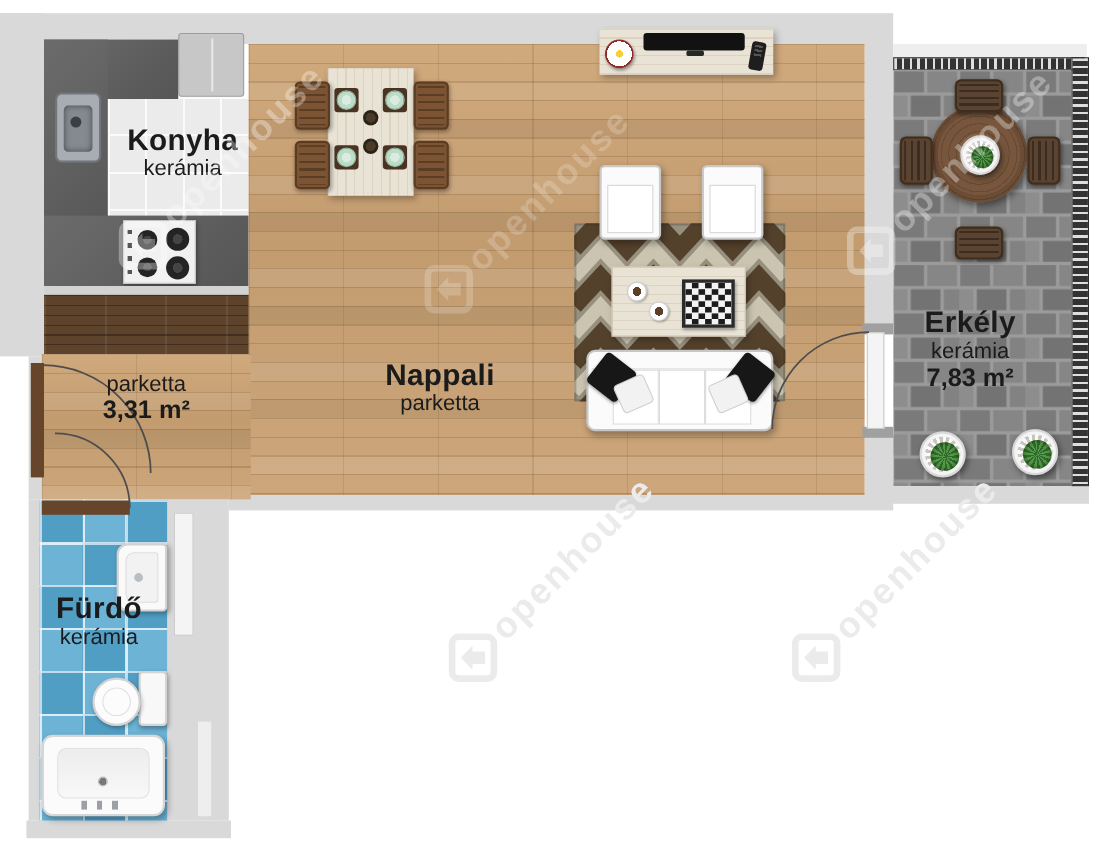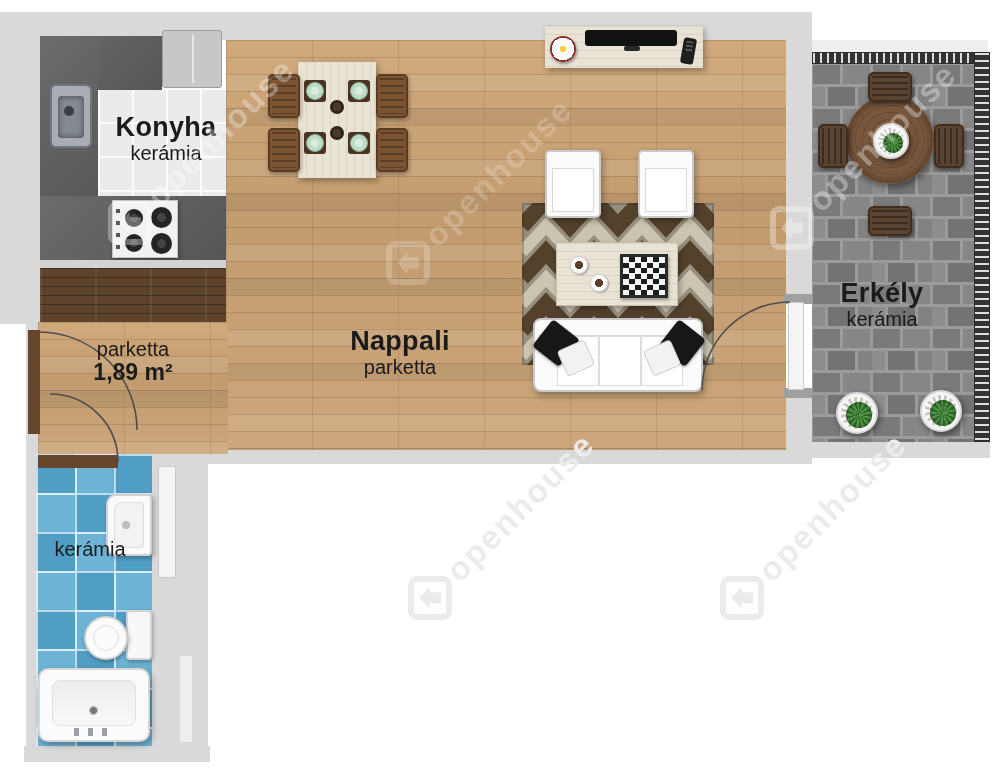--- a/index.html
+++ b/index.html
@@ -289,30 +289,32 @@
     <span class="rl-floor">kerámia</span>
   </div>
 
   <div class="room-label" style="left:330px;top:326px;width:140px;">
     <span class="rl-name">Nappali</span>
     <span class="rl-floor">parketta</span>
   </div>
 
   <div class="room-label" style="left:63px;top:338px;width:140px;">
     <span class="rl-floor">parketta</span>
-    <span class="rl-area">1,89 m²</span>
+    <span class="rl-area">3,31 m²</span>
   </div>
 
   <div class="room-label" style="left:20px;top:538px;width:140px;">
+    <span class="rl-name">Fürdő</span>
     <span class="rl-floor">kerámia</span>
   </div>
 
   <div class="room-label" style="left:812px;top:278px;width:140px;">
     <span class="rl-name">Erkély</span>
     <span class="rl-floor">kerámia</span>
+    <span class="rl-area">7,83 m²</span>
   </div>
 
   <div class="wm on-room" style="left:130px;top:210px;">
     <span class="wm-house"></span>
     <span class="wm-text">openhouse</span>
   </div>
   <div class="wm faint" style="left:408px;top:250px;">
     <span class="wm-house"></span>
     <span class="wm-text">openhouse</span>
   </div>

